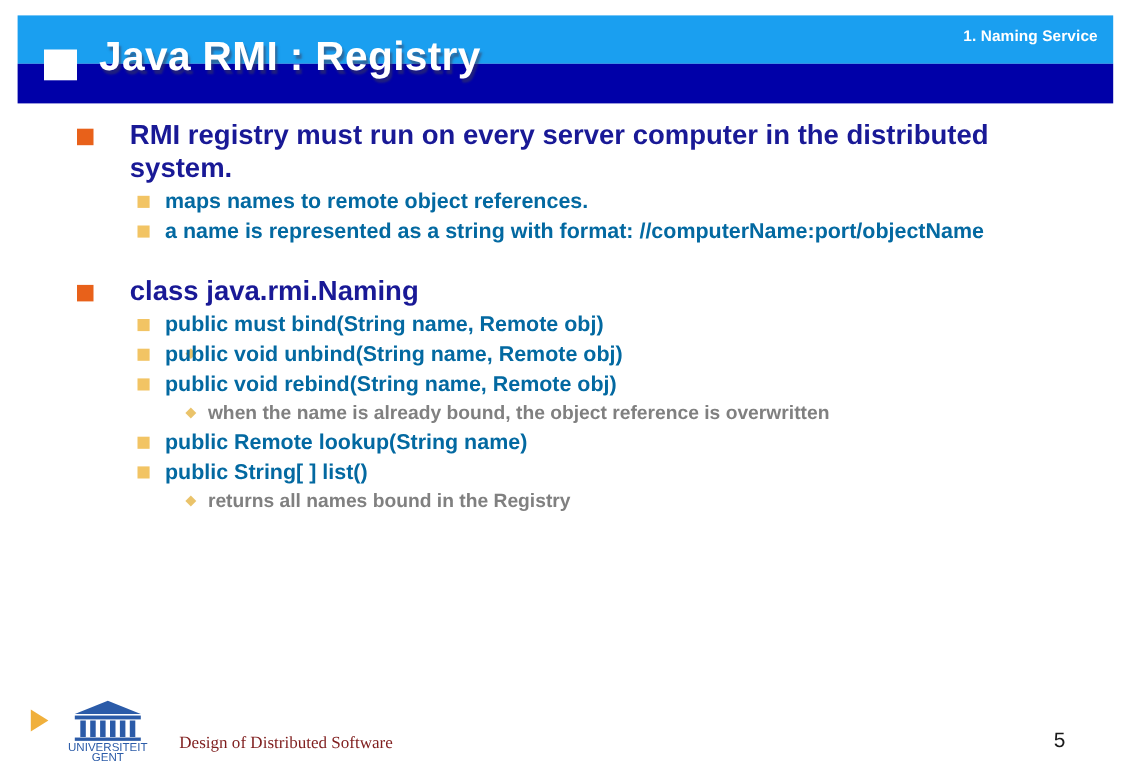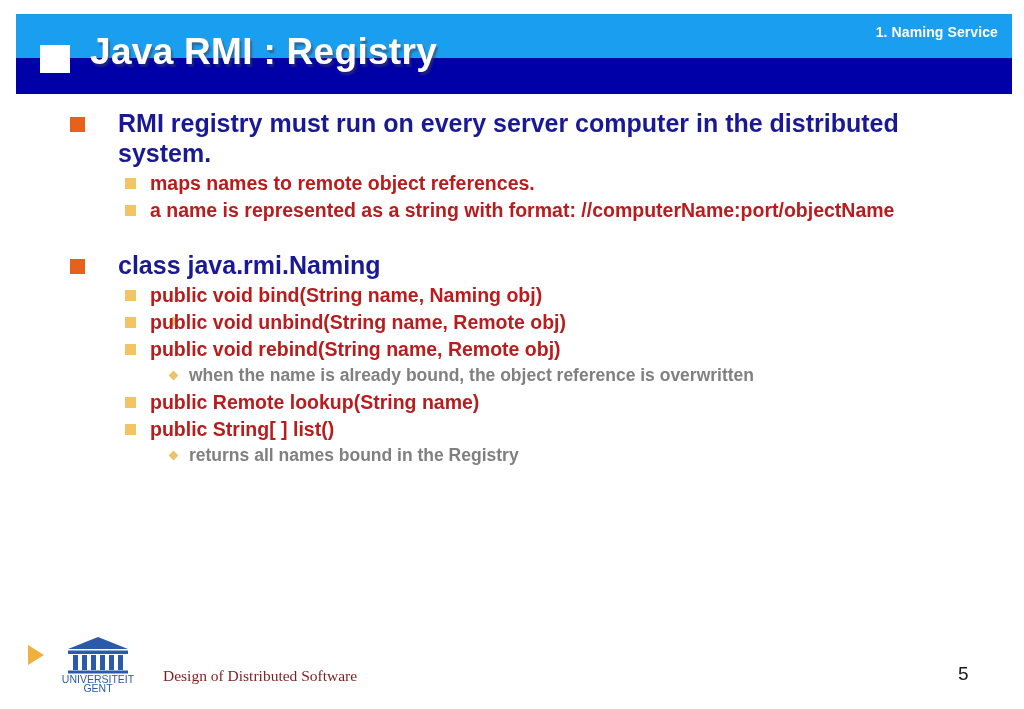--- a/index.html
+++ b/index.html
@@ -93,21 +93,21 @@
     top: 9px;
     width: 15px;
     height: 15px;
     background: #e8611a;
   }
 
   
   .lvl2 {
     padding-left: 150px;
     padding-right: 40px;
-    color: #b91c1c;
+    color: #0369a1;
     font-size: 19.5px;
     font-weight: bold;
     line-height: 26px;
     margin-bottom: 1px;
   }
   .lvl2 .bullet {
     position: absolute;
     left: 125px;
     top: 8px;
     width: 11px;
@@ -186,21 +186,21 @@
   <div class="title-square"></div>
   <div class="slide-title">Java RMI : Registry</div>
 </div>
 
 <div class="content" id="content-root">
     <div class="row lvl1"><span class="bullet"></span><span>RMI registry must run on every server computer in the distributed system.</span></div>
     <div class="row lvl2"><span class="bullet"></span><span>maps names to remote object references.</span></div>
     <div class="row lvl2"><span class="bullet"></span><span>a name is represented as a string with format: //computerName:port/objectName</span></div>
     <div class="spacer"></div>
     <div class="row lvl1"><span class="bullet"></span><span>class java.rmi.Naming</span></div>
-    <div class="row lvl2"><span class="bullet"></span><span>public void bind(String name, Naming obj)</span></div>
+    <div class="row lvl2"><span class="bullet"></span><span>public must bind(String name, Remote obj)</span></div>
     <div class="row lvl3"><span class="bullet"></span></div>
     <div class="row lvl2"><span class="bullet"></span><span>public void unbind(String name, Remote obj)</span></div>
     <div class="row lvl2"><span class="bullet"></span><span>public void rebind(String name, Remote obj)</span></div>
     <div class="row lvl3"><span class="bullet"></span><span>when the name is already bound, the object reference is overwritten</span></div>
     <div class="row lvl2"><span class="bullet"></span><span>public Remote lookup(String name)</span></div>
     <div class="row lvl2"><span class="bullet"></span><span>public String[ ] list()</span></div>
     <div class="row lvl3"><span class="bullet"></span><span>returns all names bound in the Registry</span></div>
   </div>
 
 <div class="footer">

